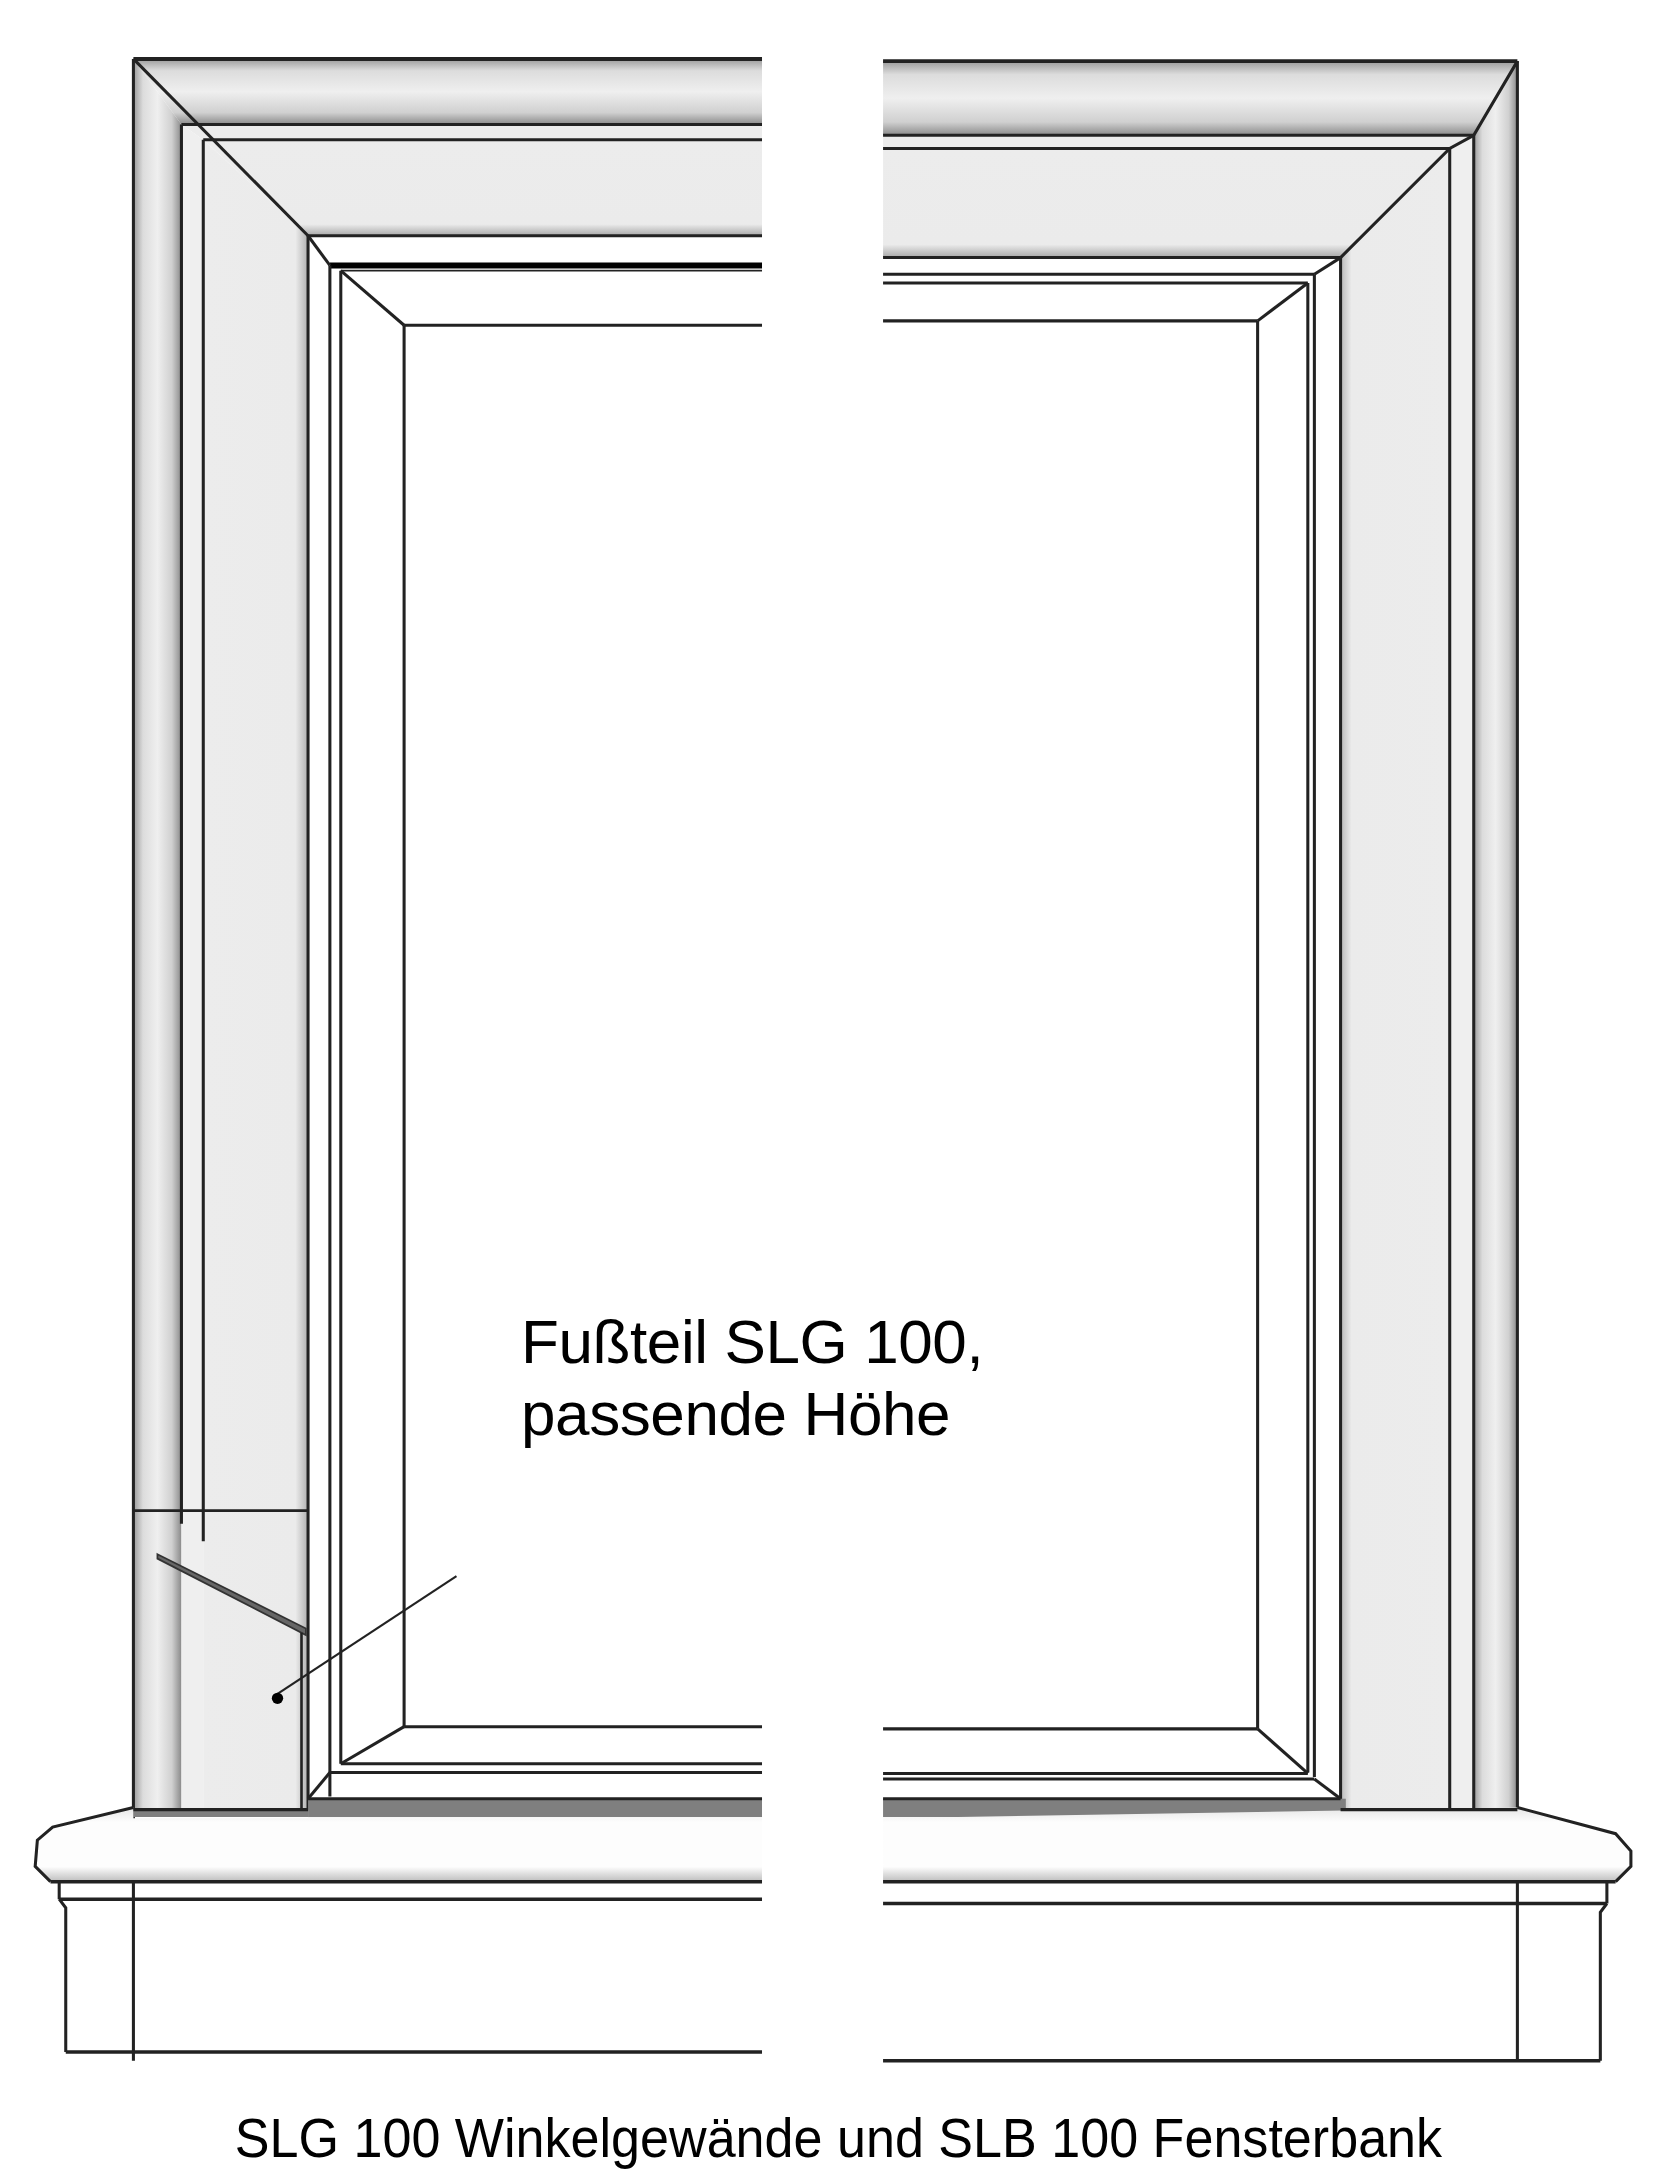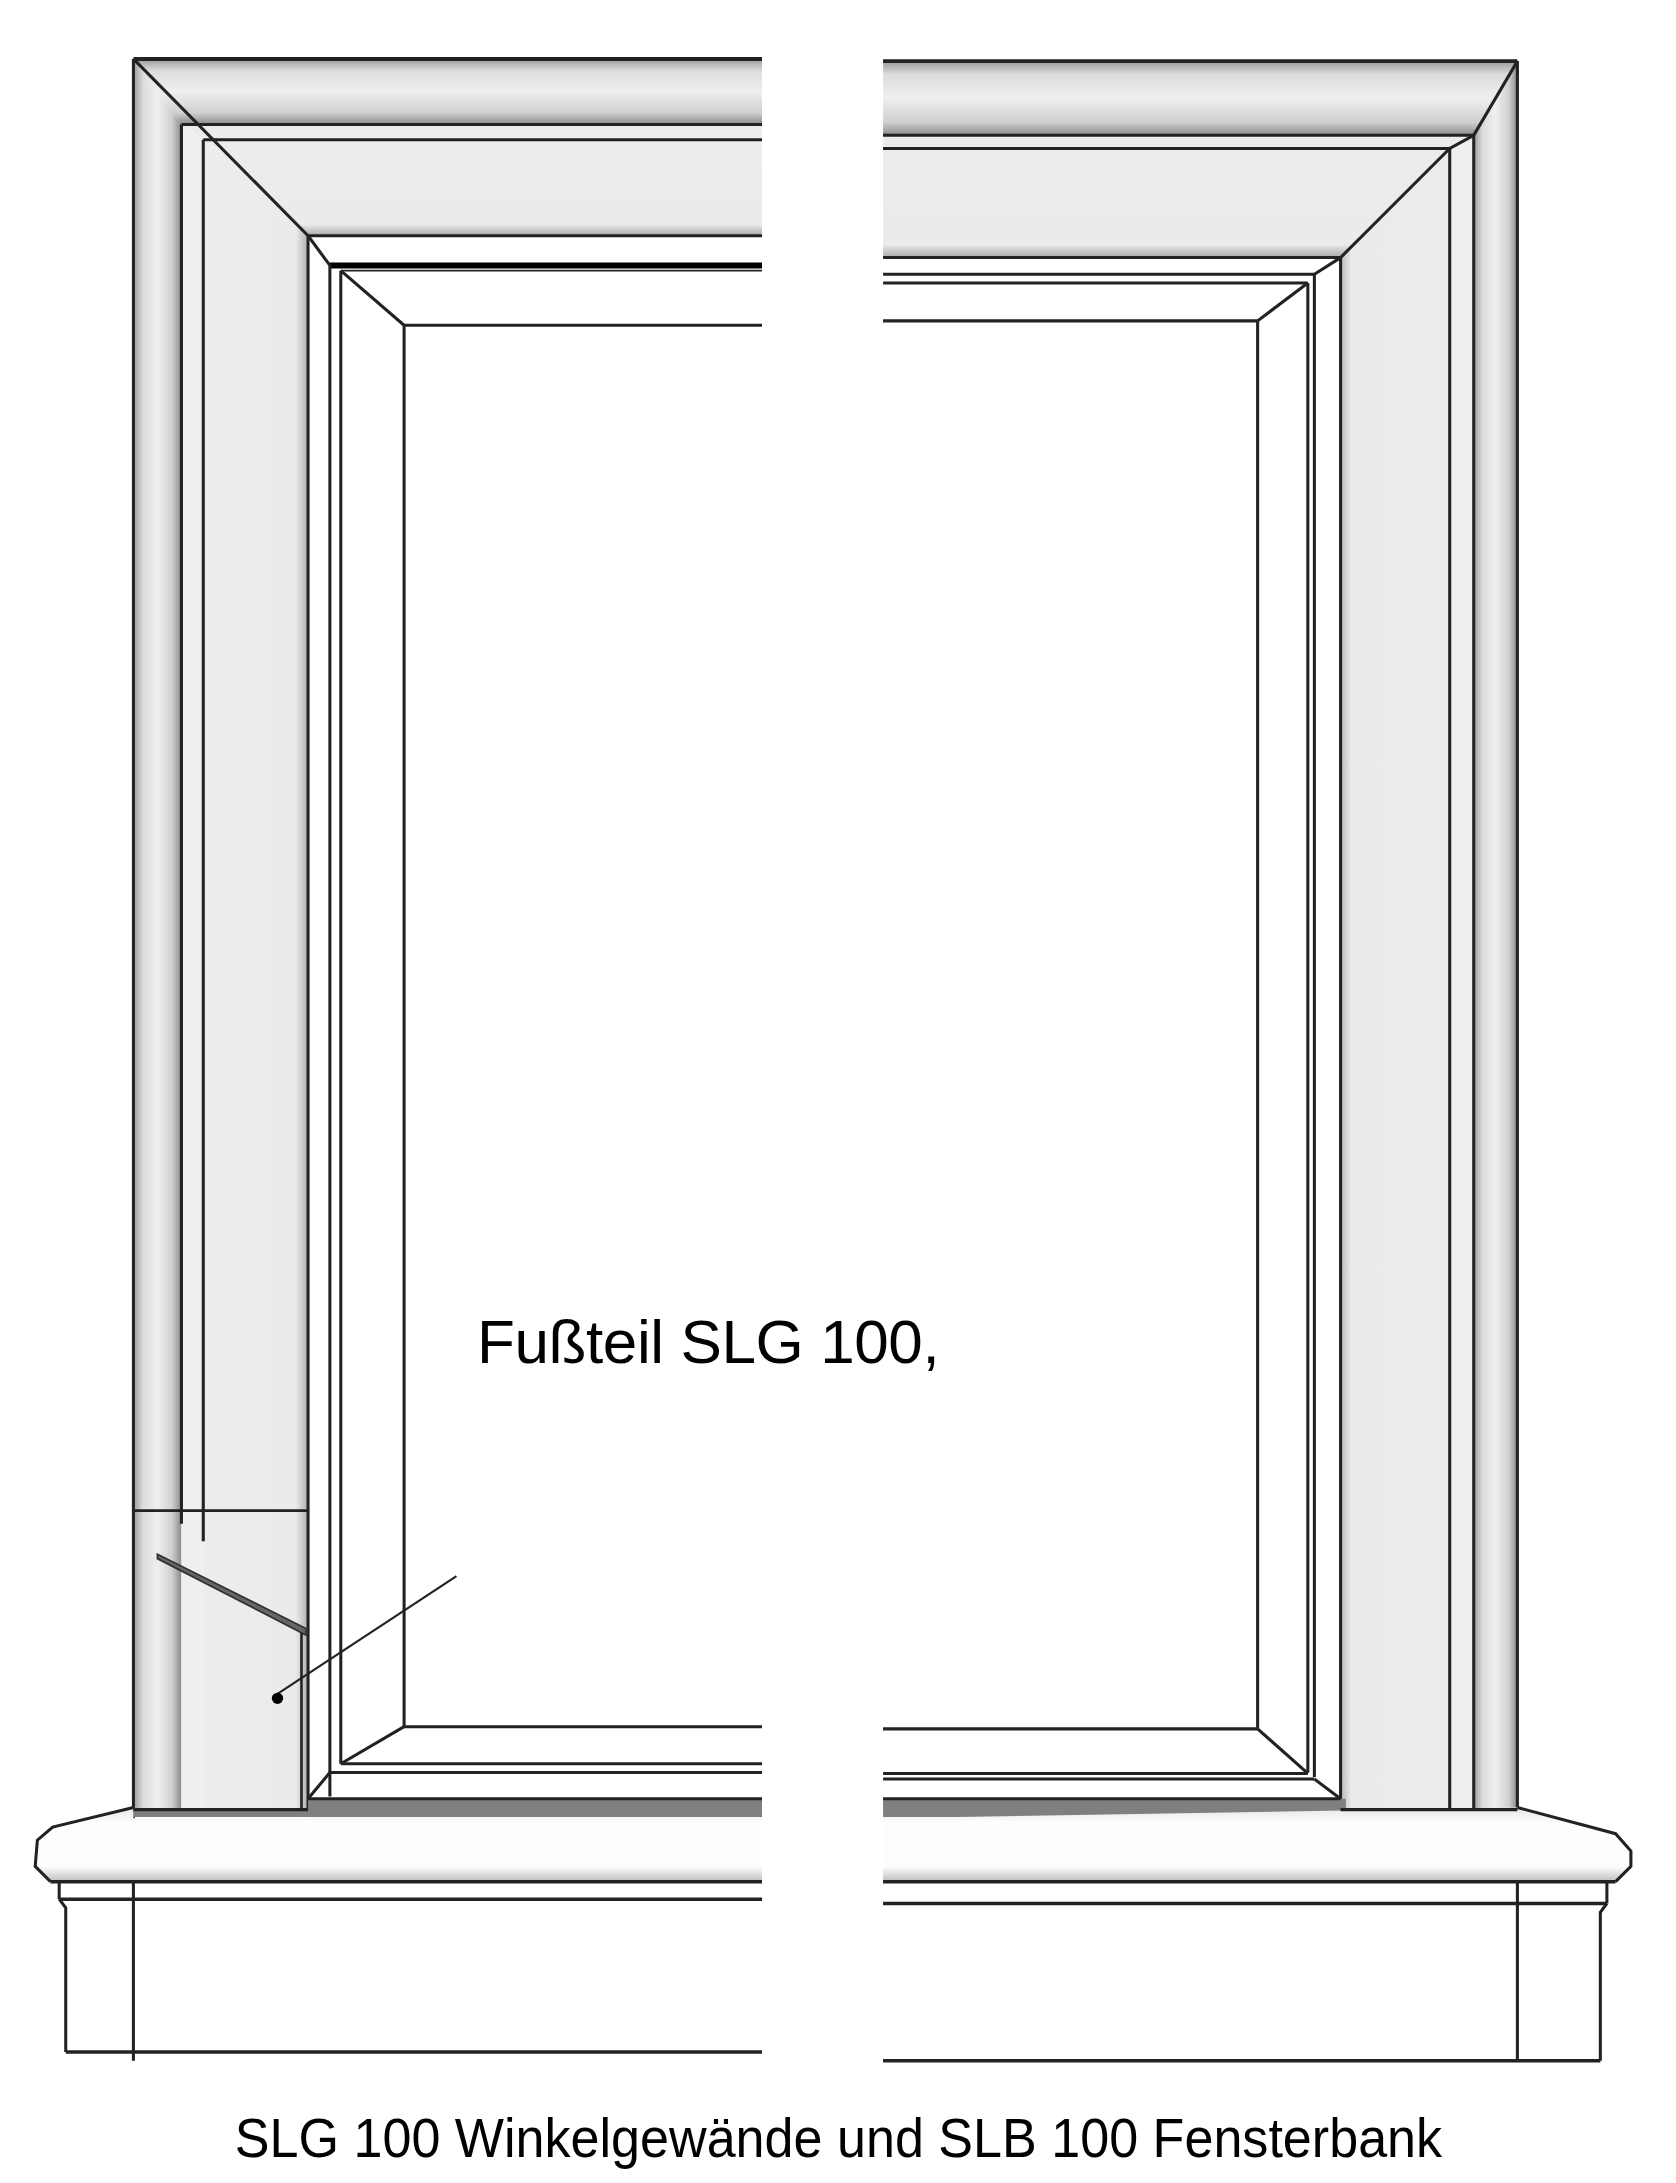--- a/index.html
+++ b/index.html
@@ -4,21 +4,21 @@
   <style>
     html, body { margin: 0; padding: 0; background: #ffffff; }
     body { width: 1677px; height: 2234px; position: relative; overflow: hidden; }
     #drawing { position: absolute; left: 0; top: 0; width: 1677px; height: 2234px; }
     .label {
       position: absolute;
       font-family: "Liberation Sans", sans-serif;
       color: #000;
       white-space: nowrap;
     }
-    .callout-line { font-size: 62px; line-height: 72px; letter-spacing: -0.4px; }
+    .callout-line { font-size: 62px; line-height: 72px; letter-spacing: -0.4px; margin-left: 44px; }
     #callout { left: 477px; top: 1306px; }
     #caption {
       left: 0; width: 1677px; top: 2105px;
       text-align: center;
       font-size: 56px; line-height: 65px;
       transform: scaleX(0.93);
       transform-origin: 838px 0;
     }
   </style>
 </head>
@@ -181,16 +181,17 @@
     <line x1="690" y1="3740" x2="690" y2="4145"></line>
   </g>
   <g stroke="#222" stroke-width="5" fill="none">
     <line x1="635" y1="3880" x2="1045" y2="3610"></line>
     <circle cx="635" cy="3890" r="13" fill="#000" stroke="none"></circle>
   </g>
 </svg>
 
 <div id="callout" class="label">
   <div class="callout-line">Fußteil SLG 100,</div>
+  <div class="callout-line">passende Höhe</div>
 </div>
 
 <div id="caption" class="label">SLG 100 Winkelgewände und SLB 100 Fensterbank</div>
 
 
 </body></html>

